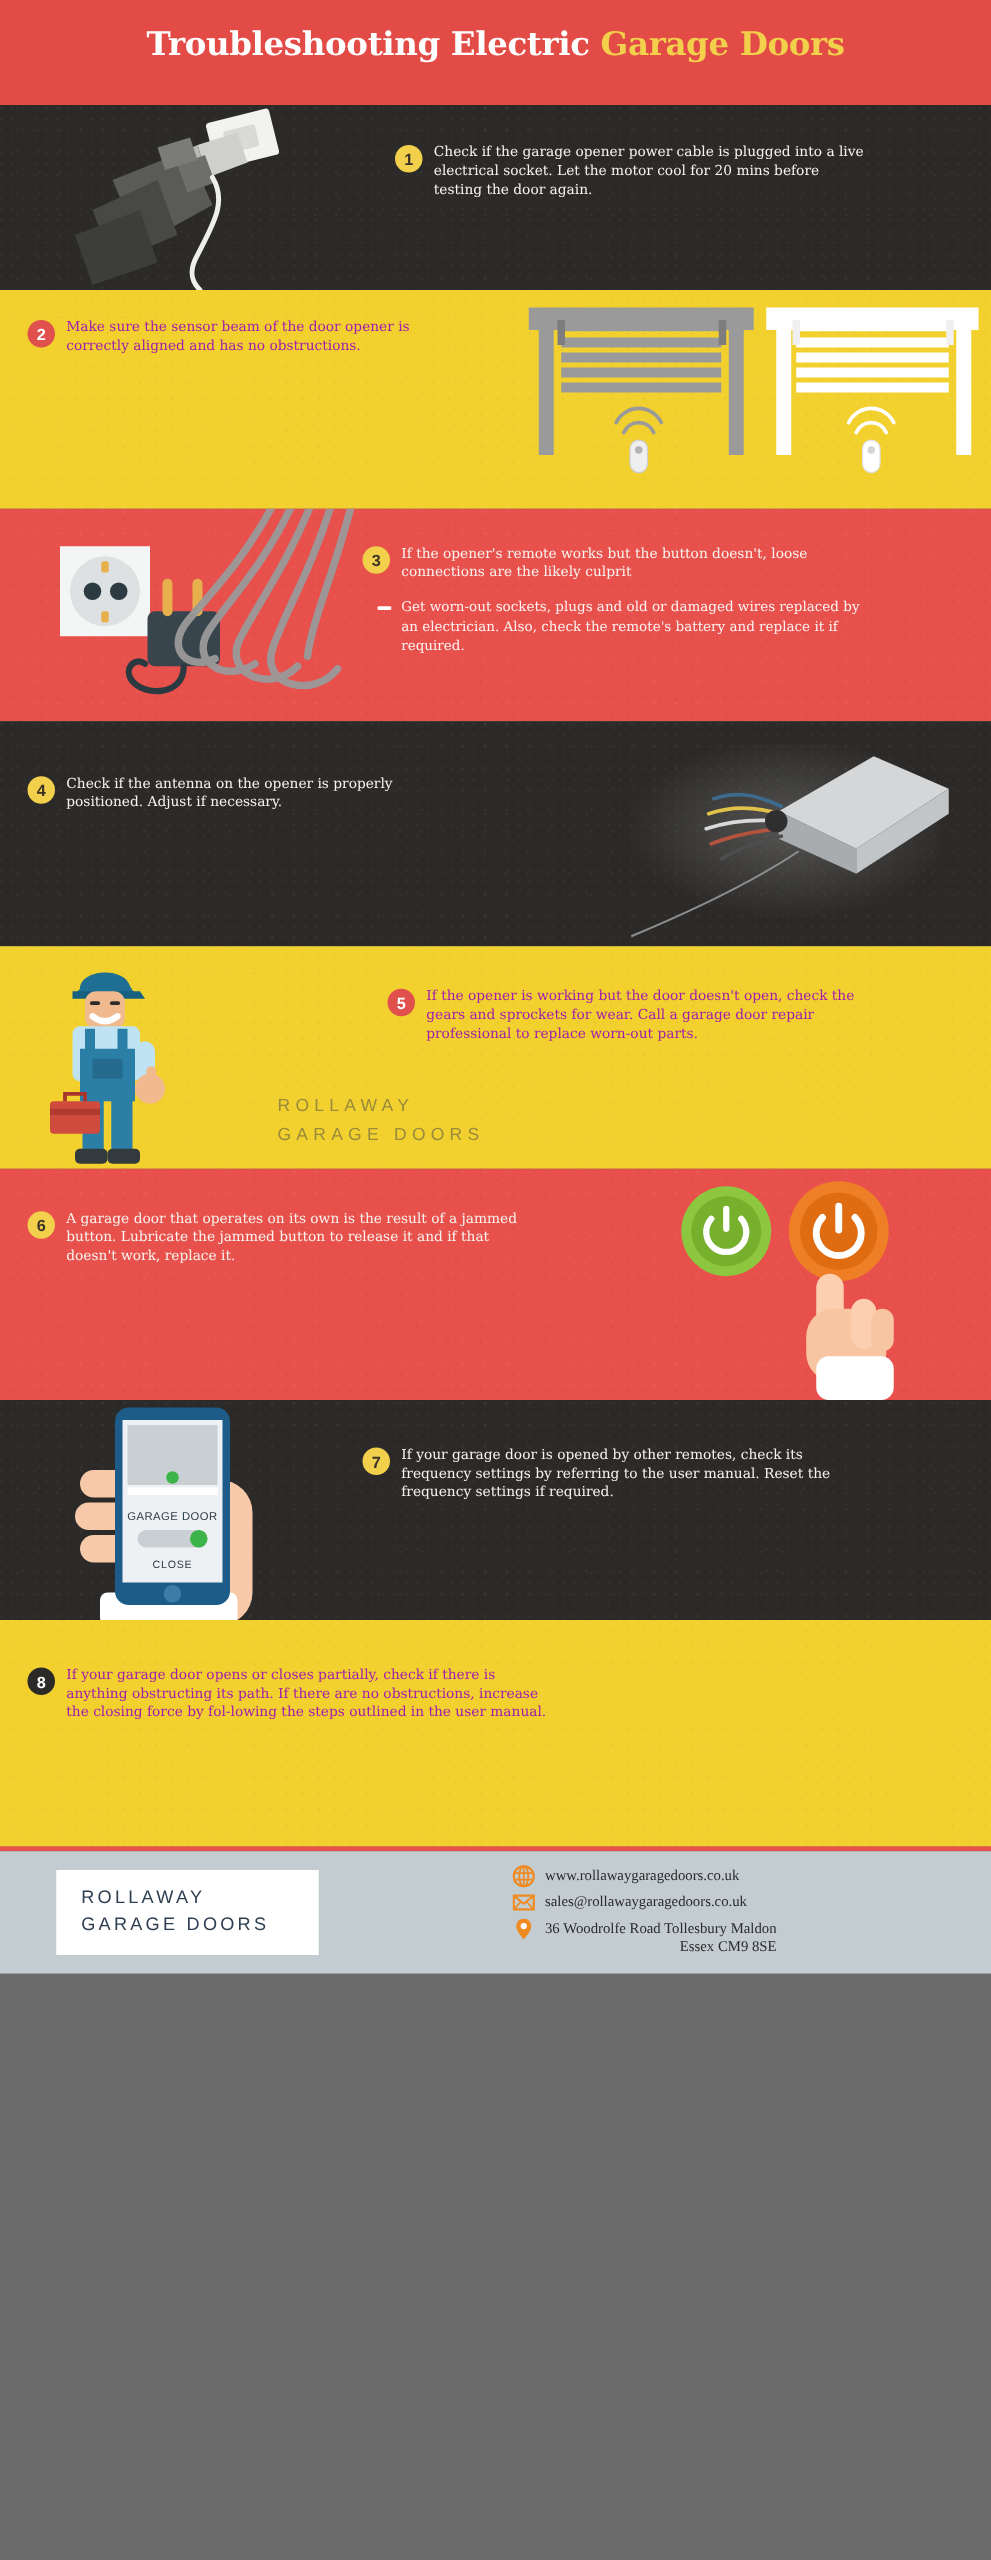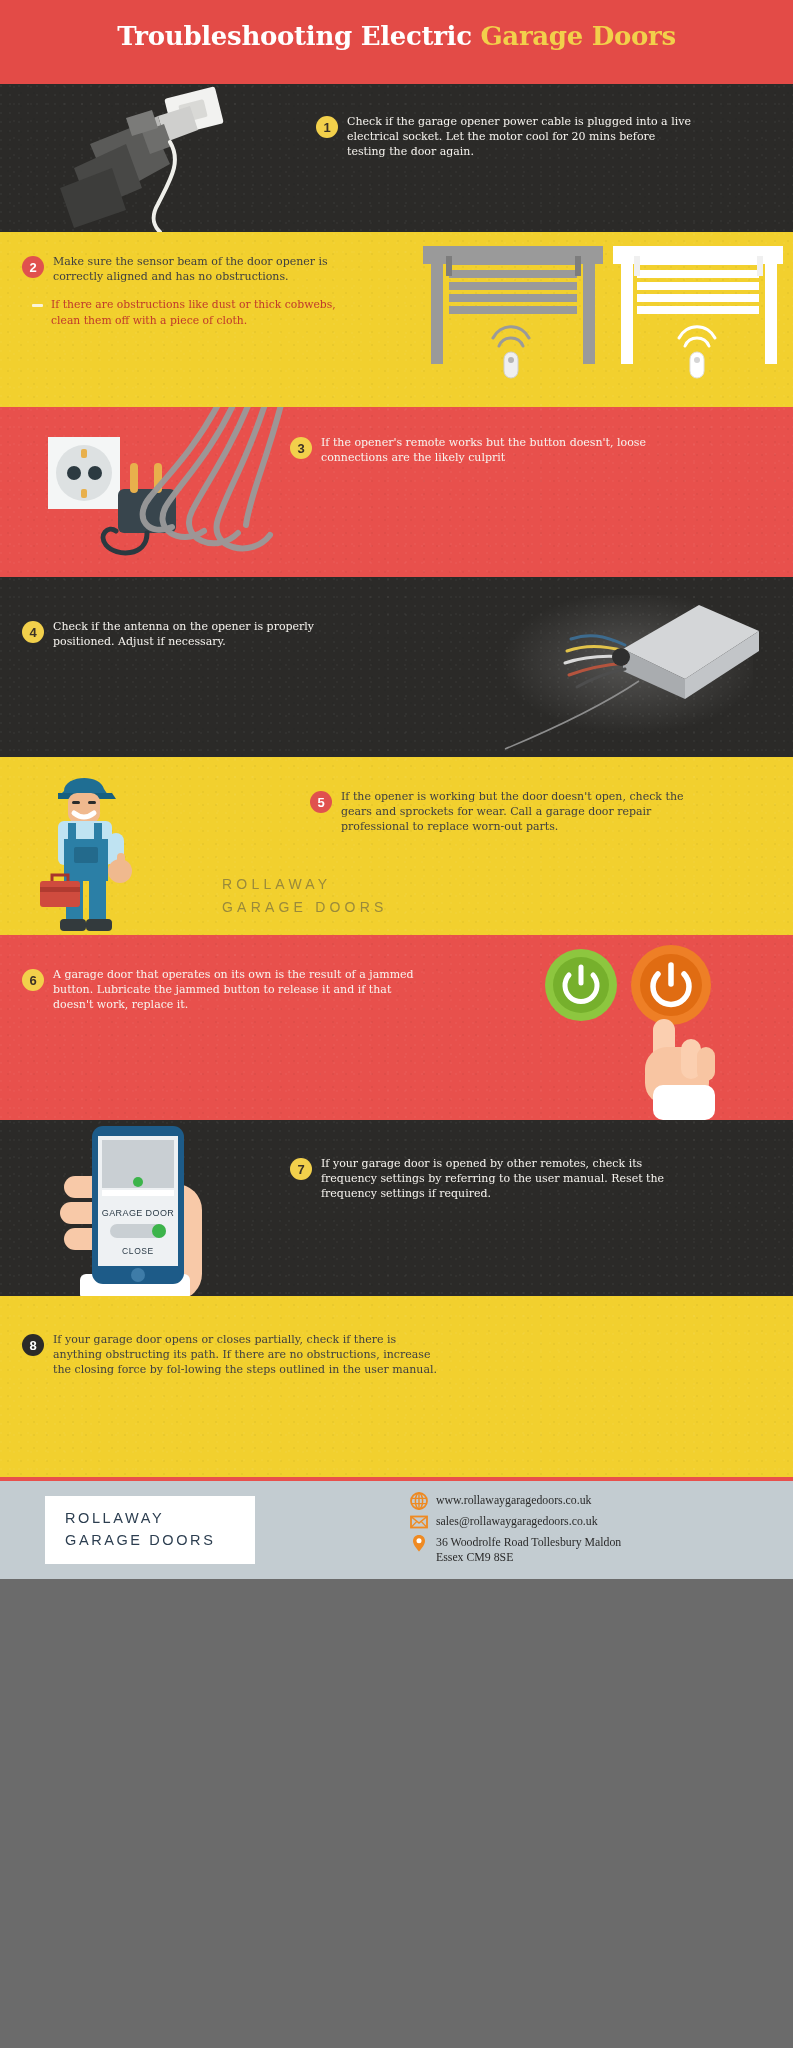--- a/index.html
+++ b/index.html
@@ -75,21 +75,21 @@
   .badge.yellow { background:#f2d04b; color:#3a3126; }
   .badge.red    { background:#e0514e; color:#ffffff; }
   .badge.dark   { background:#2b2a28; color:#ffffff; }
 
   .steptext {
     font-family:"DejaVu Serif","Liberation Serif",serif;
     font-size: 11px;
     line-height: 1.38;
   }
   .steptext.light { color:#f7f4ef; }
-  .steptext.dark  { color:#404040; }
+  .steptext.dark  { color:#a21caf; }
 
   .bullets { margin-top: 13px; }
   .bullet { display:flex; align-items:flex-start; margin-bottom: 11px; }
   .dash {
     flex:0 0 auto; width:11px; height:3px; margin:7px 8px 0 0; border-radius:1px;
   }
   .dash.white { background:#ffffff; }
   .dash.cream { background:#faf4d8; }
   .btxt {
     font-family:"DejaVu Serif","Liberation Serif",serif;
@@ -113,21 +113,21 @@
     position:relative; z-index:3;
   }
   .logo-box {
     background:#ffffff; margin-left:45px; padding:12px 20px 13px 20px;
     width:210px;
   }
   .logo-box .l1, .logo-box .l2 {
     font-family:"Liberation Sans", sans-serif;
     font-size:14.5px; letter-spacing:2.6px; color:#2c3e50; line-height:1.5;
   }
-  .contacts { margin-left:155px; }
+  .contacts { margin-left:155px;text-align:right; }
   .crow { display:flex; align-items:flex-start; margin-bottom:3px; }
   .cicon { width:18px; height:18px; margin-right:8px; flex:0 0 auto; }
   .ctxt {
     font-family:"Liberation Serif", serif;
     font-size:11.8px; color:#2a2a2a; line-height:1.25; padding-top:1px;
   }
   .redline { height:4px; background:#e8504c; }
 </style>
 </head>
 <body>
@@ -167,24 +167,20 @@
     </div>
   </div>
 
   <div class="sec yellow" style="height:175px;">
     <div class="txtblock" style="position:absolute;left:22px;top:22px;width:340px;">
       <div class="numrow">
         <div class="badge red">2</div>
         <div class="steptext dark">Make sure the sensor beam of the door opener is correctly aligned and has no obstructions.</div>
       </div>
       <div class="bullets" style="margin-left:10px;">
-        <div class="bullet">
-          <span class="dash cream"></span>
-          <span class="btxt red">If there are obstructions like dust or thick cobwebs, clean them off with a piece of cloth.</span>
-        </div>
       </div>
     </div>
     <div class="illus">
       <svg width="370" height="175" style="position:absolute;right:10px;top:0;" viewBox="0 0 370 175">
 
         <rect x="18" y="28" width="12" height="104" fill="#9a9a9a"></rect>
         <rect x="170" y="28" width="12" height="104" fill="#9a9a9a"></rect>
         <rect x="10" y="14" width="180" height="18" fill="#9a9a9a"></rect>
         <rect x="36" y="26" width="128" height="7" fill="#9a9a9a"></rect>
         <g fill="#9a9a9a">
@@ -248,20 +244,26 @@
           <path d="M230 -6 C 208 48, 186 76, 172 104 C 158 132, 196 148, 218 126"></path>
           <path d="M246 -6 C 228 52, 208 82, 198 112 C 188 142, 232 152, 250 128"></path>
           <path d="M262 -6 C 246 56, 230 88, 226 118"></path>
         </g>
       </svg>
     </div>
     <div class="txtblock" style="position:absolute;left:290px;top:28px;width:400px;">
       <div class="numrow">
         <div class="badge yellow">3</div>
         <div class="steptext light">If the opener's remote works but the button doesn't, loose connections are the likely culprit</div>
+      </div>
+      <div class="bullets" style="margin-left:12px;">
+        <div class="bullet">
+          <span class="dash white"></span>
+          <span class="btxt white">Get worn-out sockets, plugs and old or damaged wires replaced by an electrician. Also, check the remote's battery and replace it if required.</span>
+        </div>
       </div>
     </div>
   </div>
 
   <div class="sec dark" style="height:180px;">
     <div class="s4glow"></div>
     <div class="txtblock" style="position:absolute;left:22px;top:42px;width:330px;">
       <div class="numrow">
         <div class="badge yellow">4</div>
         <div class="steptext light">Check if the antenna on the opener is properly positioned. Adjust if necessary.</div>

